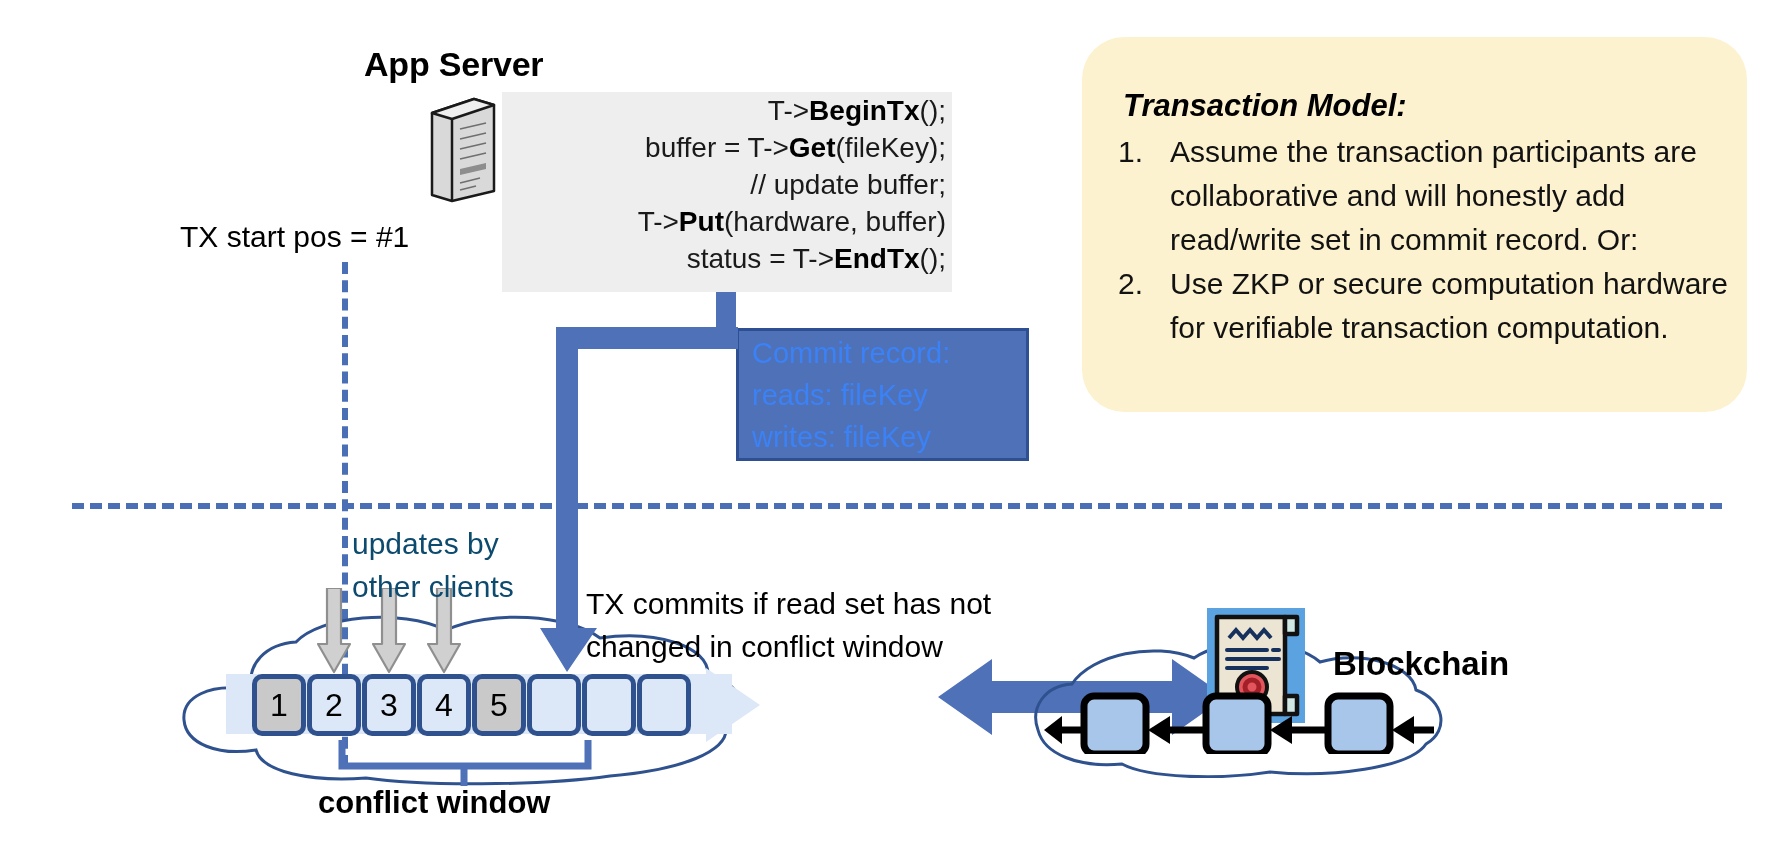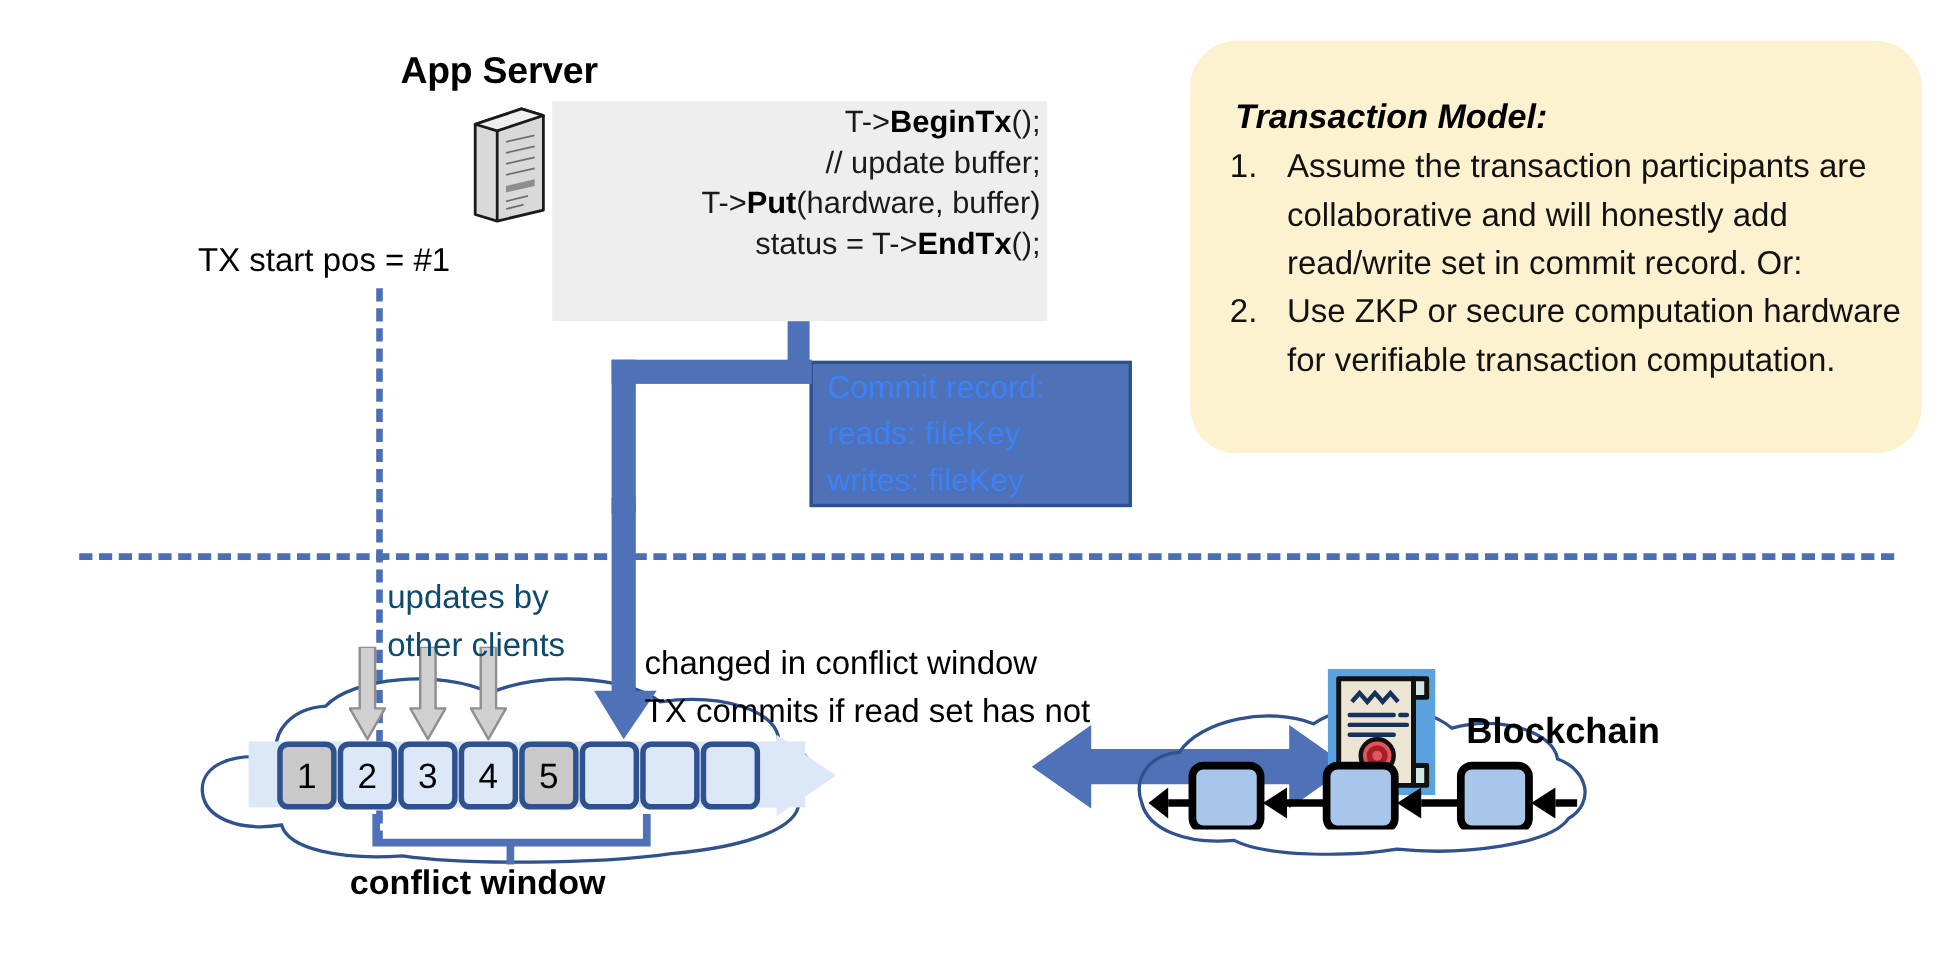--- a/index.html
+++ b/index.html
@@ -201,20 +201,21 @@
       <line x1="32" y1="64" x2="58" y2="58"></line>
       <line x1="32" y1="88" x2="52" y2="83"></line>
       <line x1="32" y1="95" x2="48" y2="91"></line>
     </g>
     <path d="M32,74 L58,68 L58,74 L32,80 Z" fill="#8d8d8d"></path>
   </svg>
 
   <div class="abs" id="code-box"></div>
   <div id="code-lines">
     <span class="ln"><span>T-&gt;</span><b>BeginTx</b><span>();</span></span>
+    <span class="ln"><span>buffer = T-&gt;</span><b>Get</b><span>(fileKey);</span></span>
     <span class="ln"><span>// update buffer;</span><b></b><span></span></span>
     <span class="ln"><span>T-&gt;</span><b>Put</b><span>(hardware, buffer)</span></span>
     <span class="ln"><span>status = T-&gt;</span><b>EndTx</b><span>();</span></span>
   </div>
 
   <div class="abs" id="tx-start-label">TX start pos = #1</div>
   <div class="abs" id="tx-start-line"></div>
 
   <div class="abs" id="code-connector"></div>
   <div class="abs" id="commit-record-box"></div>
@@ -280,22 +281,22 @@
   <div class="abs" id="code-connector-v"></div>
   <svg class="abs" id="commit-arrow" viewBox="0 0 62 222">
     <polygon points="16,0 38,0 38,176 57,176 27,220 0,176 16,176" fill="#4f71b8"></polygon>
   </svg>
 
   <div class="abs" id="updates-label">
     <span>updates by</span>
     <span>other clients</span>
   </div>
   <div class="abs" id="tx-commits-label">
+    <span>TX commits if read set has not</span>
     <span>changed in conflict window</span>
-    <span>TX commits if read set has not</span>
   </div>
 
   <svg class="abs" id="conflict-bracket" viewBox="0 0 260 46">
     <path d="M6,2 L6,26 L122,26 M122,26 L252,26 L252,2 M128,26 L128,44" fill="none" stroke="#4f71b8" stroke-width="7" stroke-linecap="square"></path>
   </svg>
   <div class="abs" id="conflict-window-label">conflict window</div>
 
   <svg class="abs" id="double-arrow" viewBox="0 0 288 84">
     <polygon points="0,42 54,4 54,26 234,26 234,4 288,42 234,80 234,58 54,58 54,80" fill="#4f71b8"></polygon>
   </svg>

